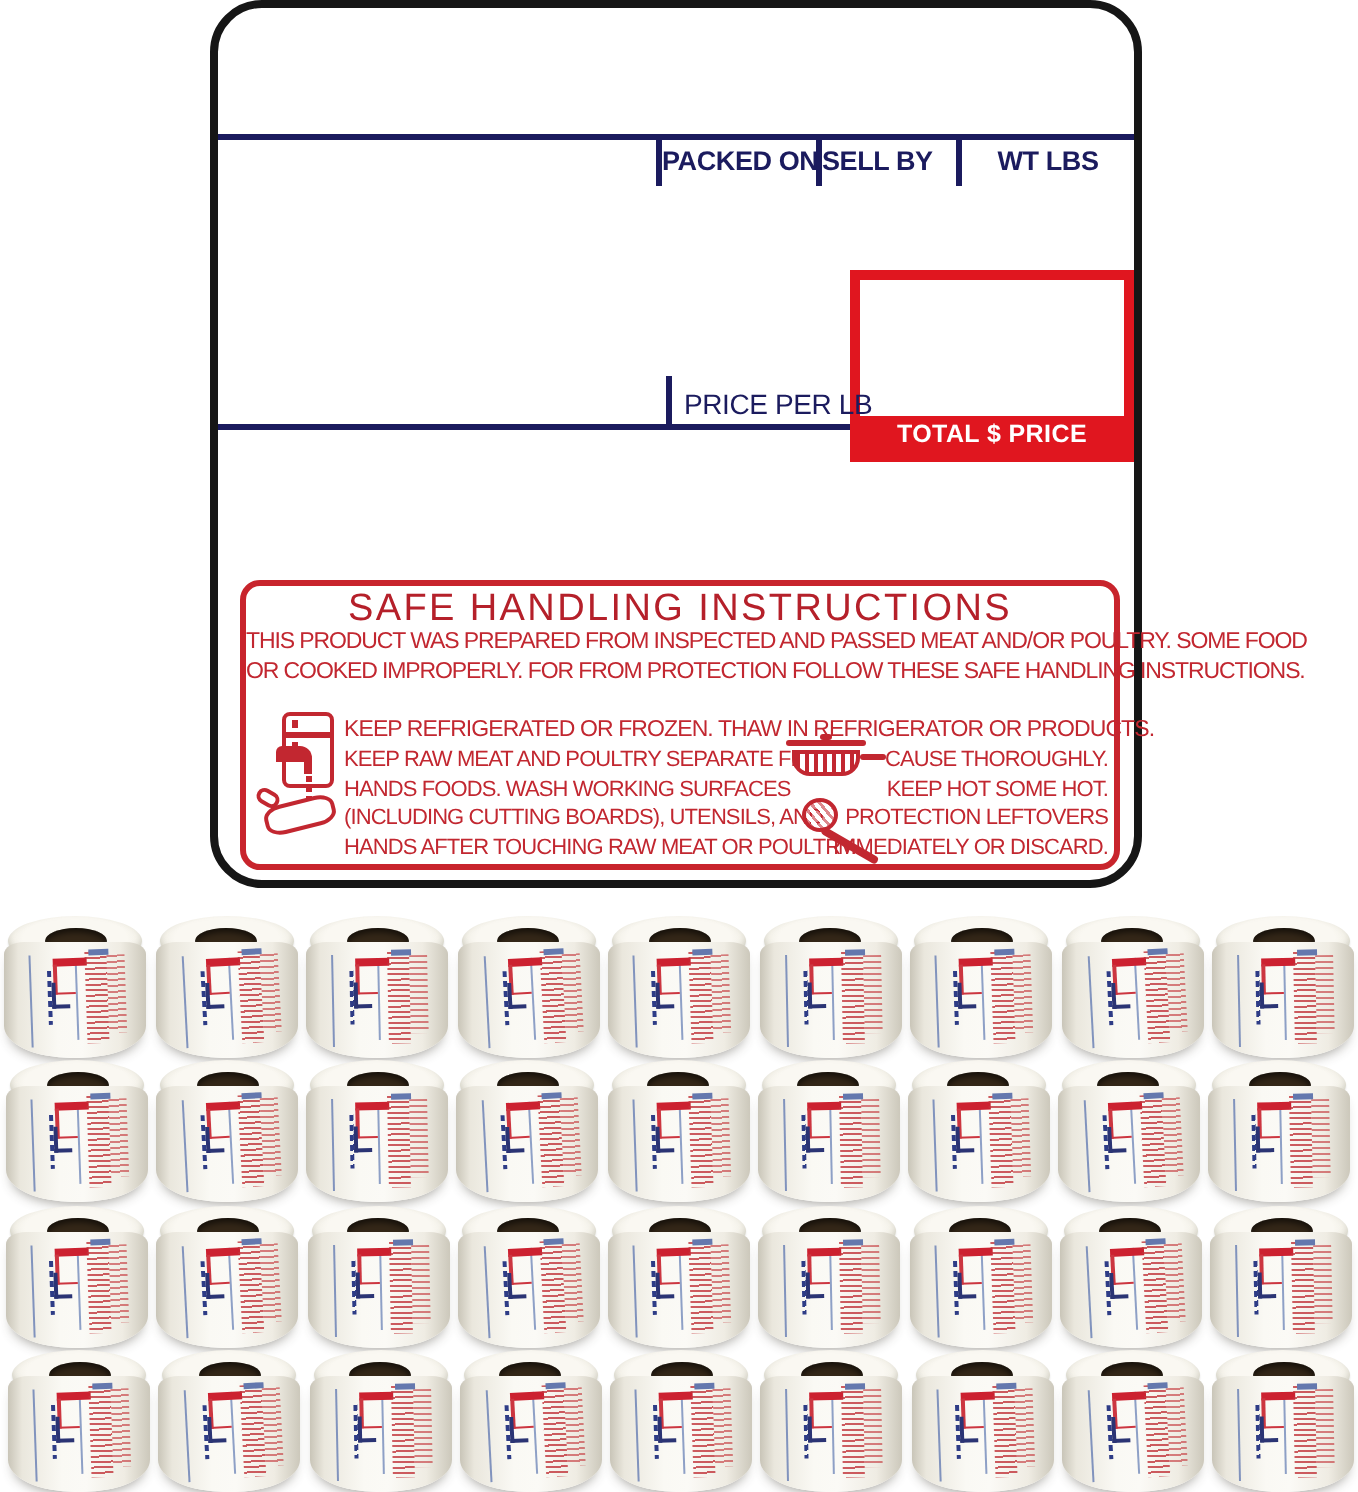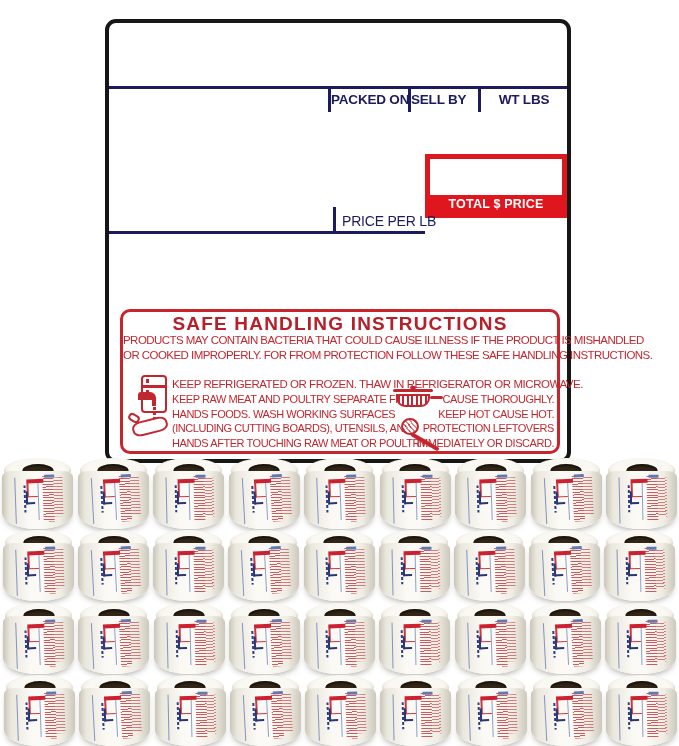--- a/index.html
+++ b/index.html
@@ -7,48 +7,48 @@
     --red:#c22730;
     --red-dark:#b5202a;
     --red-box:#e0161f;
     --paper:#ffffff;
   }
   *{box-sizing:border-box;margin:0;padding:0}
   body{background:#fff;font-family:"Liberation Sans",sans-serif}
   .stage{position:relative;width:679px;height:746px;background:#fff;overflow:hidden}
 
   
-  .big-label{position:absolute;left:105px;top:19px;width:466px;height:444px;
-    background:var(--paper);border:4px solid #161616;border-radius:11px}
+  .big-label{position:absolute;left:105px;top:0;width:466px;height:444px;
+    background:var(--paper);border:4px solid #161616;border-radius:26px}
   .hline{position:absolute;height:3px;background:var(--navy)}
   .line-top{top:63px;left:0;width:458px}
   .line-bottom{top:208px;left:0;width:316px}
   .vsep{position:absolute;top:63px;width:3px;height:26px;background:var(--navy)}
   .sep1{left:219px}.sep2{left:299px}.sep3{left:369px}
   .hdr{position:absolute;top:69px;color:var(--navy);font-weight:bold;font-size:13.5px;
     letter-spacing:-0.2px;text-align:center;white-space:nowrap}
   .hdr-packed{left:222px;width:77px}
   .hdr-sell{left:302px;width:55px}
   .hdr-wt{left:372px;width:86px}
 
-  .total-box{position:absolute;left:316px;top:131px;width:142px;height:64px;
+  .total-box{position:absolute;left:316px;top:131px;width:142px;height:96px;
     border:5px solid var(--red-box);background:#fff}
   .total-bar{position:absolute;left:0;right:0;bottom:0;height:18px;background:var(--red-box);
     color:#fff;font-weight:bold;font-size:12.5px;text-align:center;line-height:18px;
     letter-spacing:0.2px;white-space:nowrap}
 
   .price-tick{position:absolute;left:224px;top:184px;width:3px;height:27px;background:var(--navy)}
   .price-label{position:absolute;left:233px;top:190px;color:var(--navy);font-weight:normal;
     font-size:14px;letter-spacing:-0.2px;white-space:nowrap}
 
   
   .safe-box{position:absolute;left:11px;top:286px;width:440px;height:145px;
     border:3px solid #c8242c;border-radius:10px;background:#fff}
   .sh-title{position:absolute;top:1px;left:0;right:0;text-align:center;color:var(--red-dark);
-    font-weight:bold;font-size:19px;letter-spacing:1.2px;white-space:nowrap}
+    font-weight:normal;font-size:19px;letter-spacing:1.2px;white-space:nowrap}
   .sh-intro{position:absolute;top:21px;left:0;right:0;text-align:center;color:var(--red);
     font-size:11.5px;line-height:15px;letter-spacing:-0.55px;white-space:nowrap}
   .sh-refrig{position:absolute;top:66px;left:49px;color:var(--red);font-size:11.5px;
     letter-spacing:-0.45px;white-space:nowrap}
   .sh-left{position:absolute;top:80px;left:49px;color:var(--red);font-size:11px;
     line-height:14.5px;letter-spacing:-0.45px;white-space:nowrap}
   .sh-right{position:absolute;top:80px;right:3px;text-align:right;color:var(--red);
     font-size:11px;line-height:14.5px;letter-spacing:-0.45px;white-space:nowrap}
 
   
@@ -141,42 +141,42 @@
       <div class="total-bar">TOTAL $ PRICE</div>
     </div>
 
     <span class="vsep price-tick"></span>
     <span class="price-label">PRICE PER LB</span>
     <div class="hline line-bottom"></div>
 
     <div class="safe-box">
       <div class="sh-title">SAFE HANDLING INSTRUCTIONS</div>
       <div class="sh-intro">
-        <div>PRODUCTS MAY CONTAIN BACTERIA THAT COULD CAUSE ILLNESS IF THE PRODUCT IS MISHANDLED</div>
+        <div>THIS PRODUCT WAS PREPARED FROM INSPECTED AND PASSED MEAT AND/OR POULTRY. SOME FOOD</div>
         <div>OR COOKED IMPROPERLY. FOR FROM PROTECTION FOLLOW THESE SAFE HANDLING INSTRUCTIONS.</div>
       </div>
 
       <div class="icon-fridge">
         <i class="fr-div"></i>
           <i class="fr-h1"></i>
           <i class="fr-h2"></i>
       </div>
 
-      <div class="sh-refrig">KEEP REFRIGERATED OR FROZEN. THAW IN REFRIGERATOR OR MICROWAVE.</div>
+      <div class="sh-refrig">KEEP REFRIGERATED OR FROZEN. THAW IN REFRIGERATOR OR PRODUCTS.</div>
 
       <div class="sh-left">
         <div>KEEP RAW MEAT AND POULTRY SEPARATE FROM</div>
         <div>HANDS FOODS. WASH WORKING SURFACES</div>
         <div>(INCLUDING CUTTING BOARDS), UTENSILS, AND</div>
         <div>HANDS AFTER TOUCHING RAW MEAT OR POULTRY.</div>
       </div>
 
       <div class="sh-right">
         <div>CAUSE THOROUGHLY.</div>
-        <div>KEEP HOT CAUSE HOT.</div>
+        <div>KEEP HOT SOME HOT.</div>
         <div>PROTECTION LEFTOVERS</div>
         <div>IMMEDIATELY OR DISCARD.</div>
       </div>
 
       <div class="icon-wash">
         <i class="wash-faucet"></i>
           <i class="wash-spout"></i>
           <i class="wash-drops"></i>
         <i class="wash-thumb"></i>
           <i class="wash-hand"></i>

